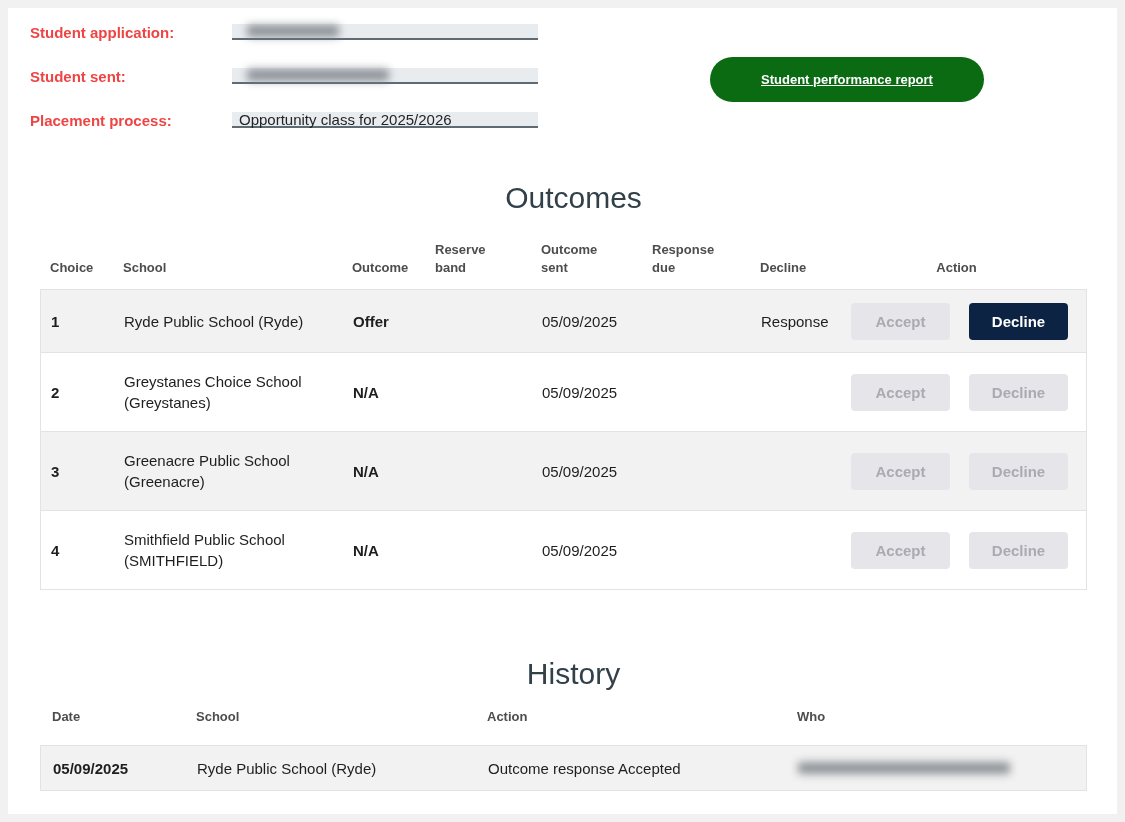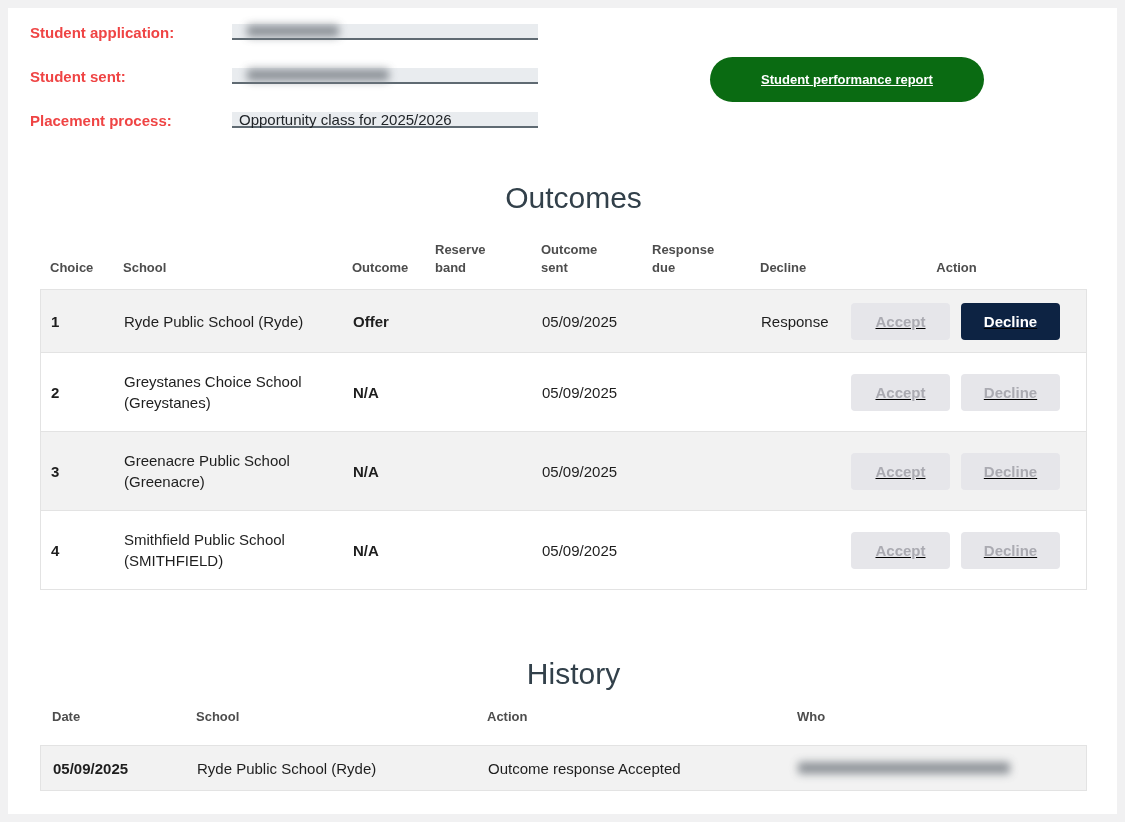--- a/index.html
+++ b/index.html
@@ -44,21 +44,21 @@
   .th-action { text-align:center; padding:0 14px 0 0; }
   .obody { border:1px solid #e3e3e3; }
   .orow { align-items:center; }
   .orow + .orow { border-top:1px solid #e3e3e3; }
   .row-stripe { background:#f2f2f2; }
   .row-plain { background:#ffffff; }
   .row-1 { min-height:62px; }
   .row-tall { min-height:79px; }
   .td { font-size:15px; color:#1e1e1e; line-height:21px; padding:10px 14px 10px 10px; }
   .td-bold { font-weight:bold; }
-  .td-action { display:flex; gap:11px; padding:0 0 0 10px;text-decoration:underline; }
+  .td-action { display:flex; gap:19px; padding:0 0 0 10px; }
   .act-btn {
     width:99px; height:37px; border:none; border-radius:4px;
     font-family:"Liberation Sans", sans-serif; font-size:15px; font-weight:bold; cursor:pointer;
   }
   .btn-disabled { background:#e6e6ea; color:#aaaab1; }
   .btn-decline-active { background:#0d2343; color:#ffffff; }
 
   
   .htable { margin-left:32px; width:1047px; }
   .hgrid { display:grid; grid-template-columns:144px 291px 310px 1fr; }

